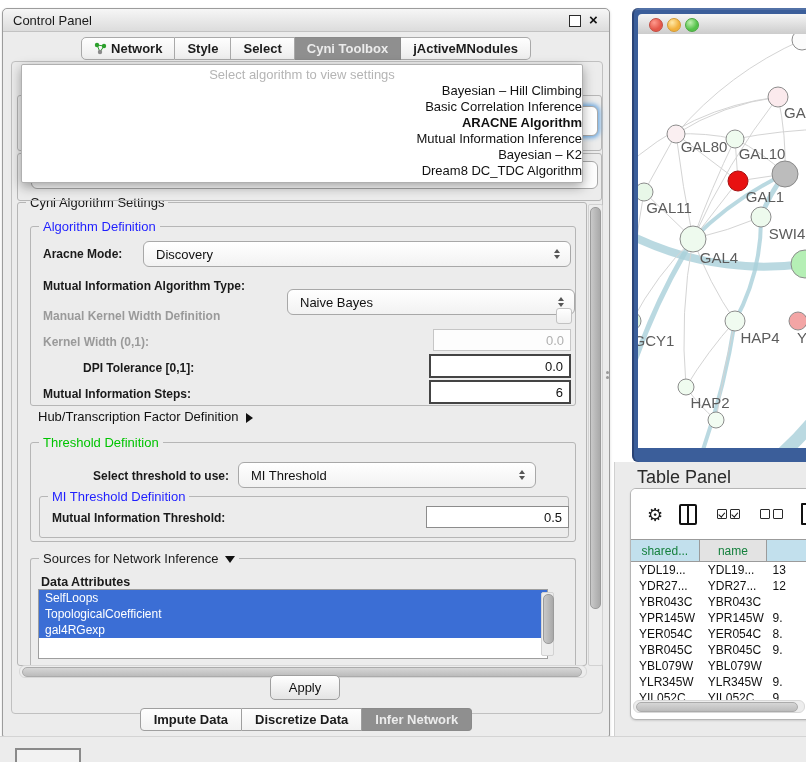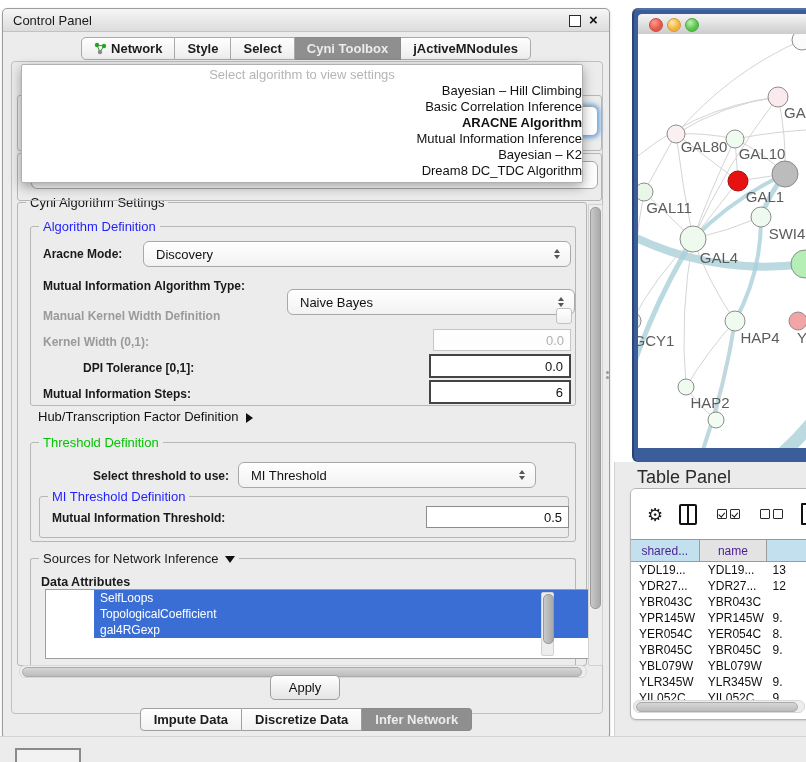--- a/index.html
+++ b/index.html
@@ -84,21 +84,21 @@
   .tbl-toolbar{left:0;top:0;width:100%;height:50px;background:#fff;display:flex;align-items:center;}
   .gear{font-family:"DejaVu Sans",sans-serif;font-size:18px;color:#1a1a1a;margin-left:16px;}
   .split-icon{width:14px;height:17px;border:2px solid #111;border-radius:2px;margin-left:16px;position:relative;}
   .split-icon::after{content:"";position:absolute;left:50%;top:0;bottom:0;width:2px;background:#111;transform:translateX(-1px);}
   .cbpair{display:flex;gap:3px;margin-left:20px;}
   .cbpair .bx{width:8px;height:8px;border:1.5px solid #2a2a2a;border-radius:1px;position:relative;}
   .cbpair.checked .bx::after{content:"";position:absolute;left:1.5px;top:0.5px;width:2.5px;height:4.5px;
         border-right:1.5px solid #111;border-bottom:1.5px solid #111;transform:rotate(40deg);}
   .doc-icon{width:13px;height:18px;border:2px solid #111;background:#fff;margin-left:18px;border-radius:1px;}
   .thead{display:flex;height:21px;border-top:1px solid #9b9b9b;border-bottom:1px solid #9b9b9b;}
-  .th{font-size:12px;color:#4c1d95;display:flex;align-items:center;justify-content:center;border-right:1px solid #9b9b9b;}
+  .th{font-size:12px;color:#15803d;display:flex;align-items:center;justify-content:center;border-right:1px solid #9b9b9b;}
   .th.hl{background:#c2e0ed;}
   .th.plain{background:#e3e3e3;}
   .tbody{overflow:hidden;}
   .trow{display:flex;height:16px;line-height:16px;}
   .tcell{font-size:12px;color:#111;white-space:nowrap;overflow:hidden;}
   .tcell.c0{width:77px;padding-left:8px;box-sizing:border-box;}
   .tcell.c1{width:76px;padding-left:8px;box-sizing:border-box;}
   .tcell.c2{width:60px;padding-left:5px;box-sizing:border-box;}
   
   .bottom-strip{left:0;top:736px;width:100%;height:26px;background:#ececec;border-top:1px solid #d4d4d4;}
@@ -220,21 +220,21 @@
         <div class="abs gbox" style="left:8px;top:53px;width:528px;height:40px;">
           <span class="glabel blue">MI Threshold Definition</span>
           <div class="abs lbl" style="left:12px;top:14px;">Mutual Information Threshold:</div>
           <div class="abs field thin" style="left:386px;top:9px;width:135px;height:20px;">0.5</div>
         </div>
       </div>
 
       <div class="abs gbox" style="left:12px;top:355px;width:544px;height:106px;border-bottom:none;border-radius:3px 3px 0 0;">
         <span class="glabel"><span>Sources for Network Inference</span><span class="src-arrow"></span></span>
         <div class="abs lbl" style="left:10px;top:16px;font-size:12.5px;">Data Attributes</div>
-        <div class="abs attr-list" style="left:14px;top:30px;width:508px;height:68px;padding-left:48px;">
+        <div class="abs attr-list" style="left:7px;top:30px;width:508px;height:68px;">
           <div class="attr-item">SelfLoops</div>
           <div class="attr-item">TopologicalCoefficient</div>
           <div class="attr-item">gal4RGexp</div>
         </div>
         <div class="abs sb-v" style="left:510px;top:33px;width:11px;height:62px;">
           <div class="thumb" style="top:1px;height:48px;"></div>
         </div>
       </div>
     </div>
 

